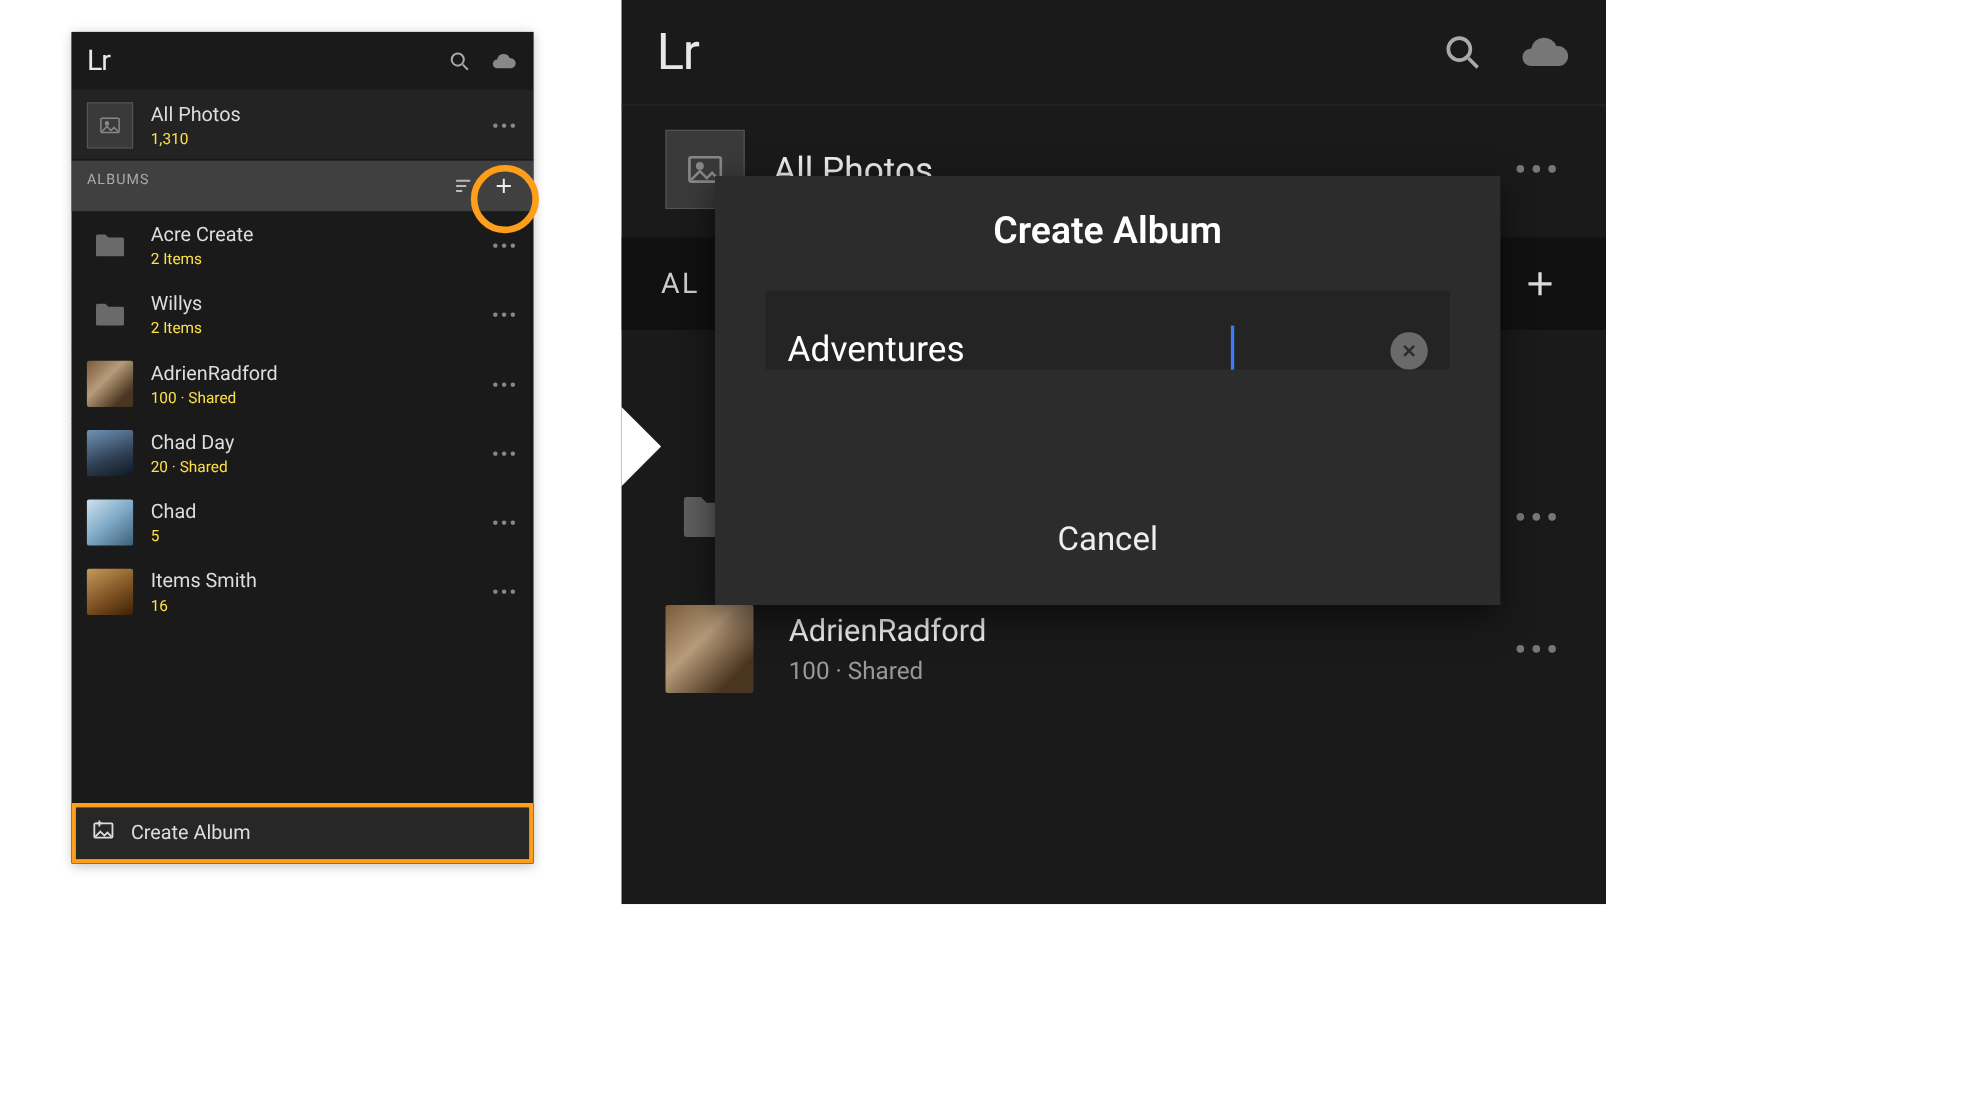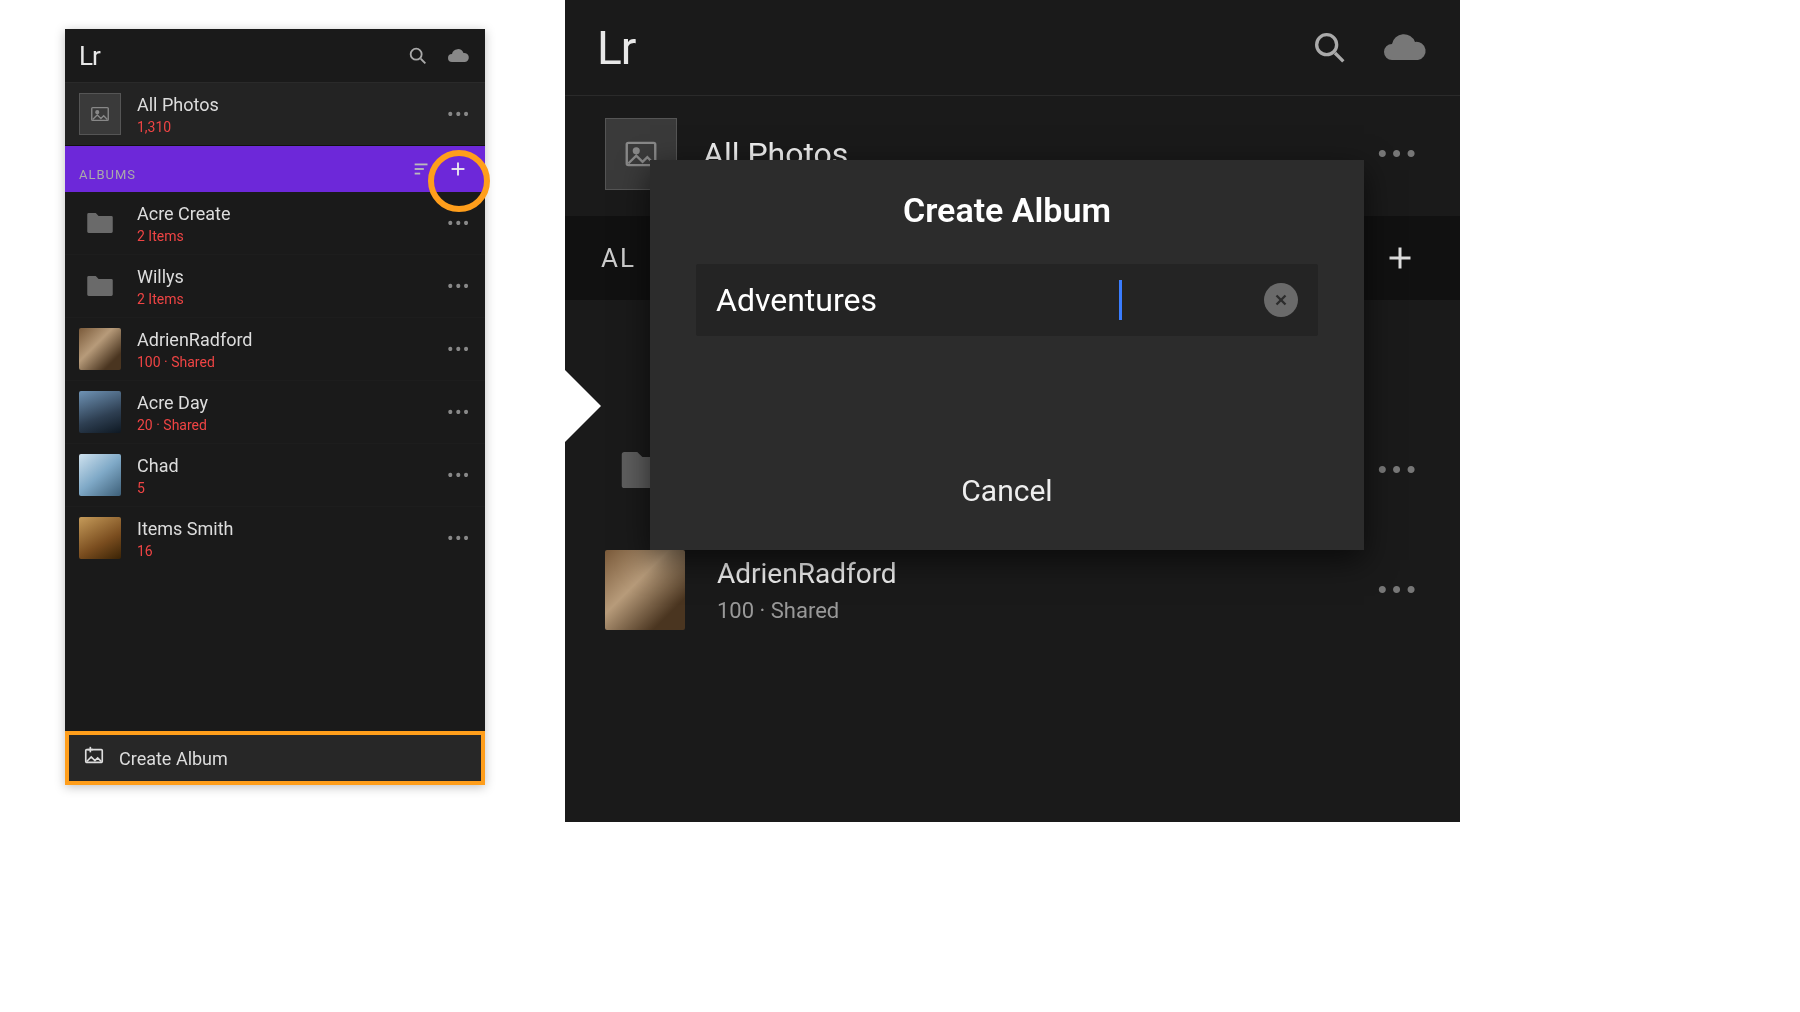--- a/index.html
+++ b/index.html
@@ -54,28 +54,28 @@
   }
   .thumb-generic {
     width: 42px; height: 42px;
     background: #3a3a3a;
     border: 1px solid #555;
     display: flex; align-items: center; justify-content: center;
     flex: 0 0 auto;
   }
   .row-text { margin-left: 16px; display: flex; flex-direction: column; }
   .row-title { font-size: 18px; color: #ddd; }
-  .row-sub { font-size: 14px; color: #ef4444; margin-top: 4px; }
+  .row-sub { font-size: 14px; color: #fde047; margin-top: 4px; }
   .row-more { margin-left: auto; }
 
   .albums-header {
     display: flex;
-    align-items: flex-end;
+    align-items: flex-start;
     padding: 10px 14px;
-    background: #6d28d9;
+    background: #404040;
     letter-spacing: 1px;
     font-size: 13px;
     color: #aaa;
   }
   .albums-header .spacer { flex: 1; }
 
   .album-row {
     display: flex;
     align-items: center;
     padding: 10px 14px;
@@ -198,21 +198,21 @@
     text-align: center;
     font-weight: 600;
     color: #fff;
     margin-bottom: 34px;
   }
   .dialog-input-wrap {
     margin: 0 46px;
     background: #242424;
     border-radius: 2px;
     height: 72px;
-    display: flex; align-items: center;
+    display: flex; align-items: flex-end;
     padding: 0 20px;
   }
   .dialog-input {
     flex: 1;
     background: transparent;
     border: none;
     outline: none;
     color: #fff;
     font-size: 32px;
     font-family: inherit;
@@ -358,21 +358,21 @@
           <div class="thumb-photo"></div>
           <div class="row-text">
             <span class="row-title">AdrienRadford</span>
             <span class="row-sub">100 · Shared</span>
           </div>
           <span class="row-more dots">•••</span>
         </div>
         <div class="album-row">
           <div class="thumb-photo v2"></div>
           <div class="row-text">
-            <span class="row-title">Acre Day</span>
+            <span class="row-title">Chad Day</span>
             <span class="row-sub">20 · Shared</span>
           </div>
           <span class="row-more dots">•••</span>
         </div>
         <div class="album-row">
           <div class="thumb-photo v3"></div>
           <div class="row-text">
             <span class="row-title">Chad</span>
             <span class="row-sub">5</span>
           </div>

